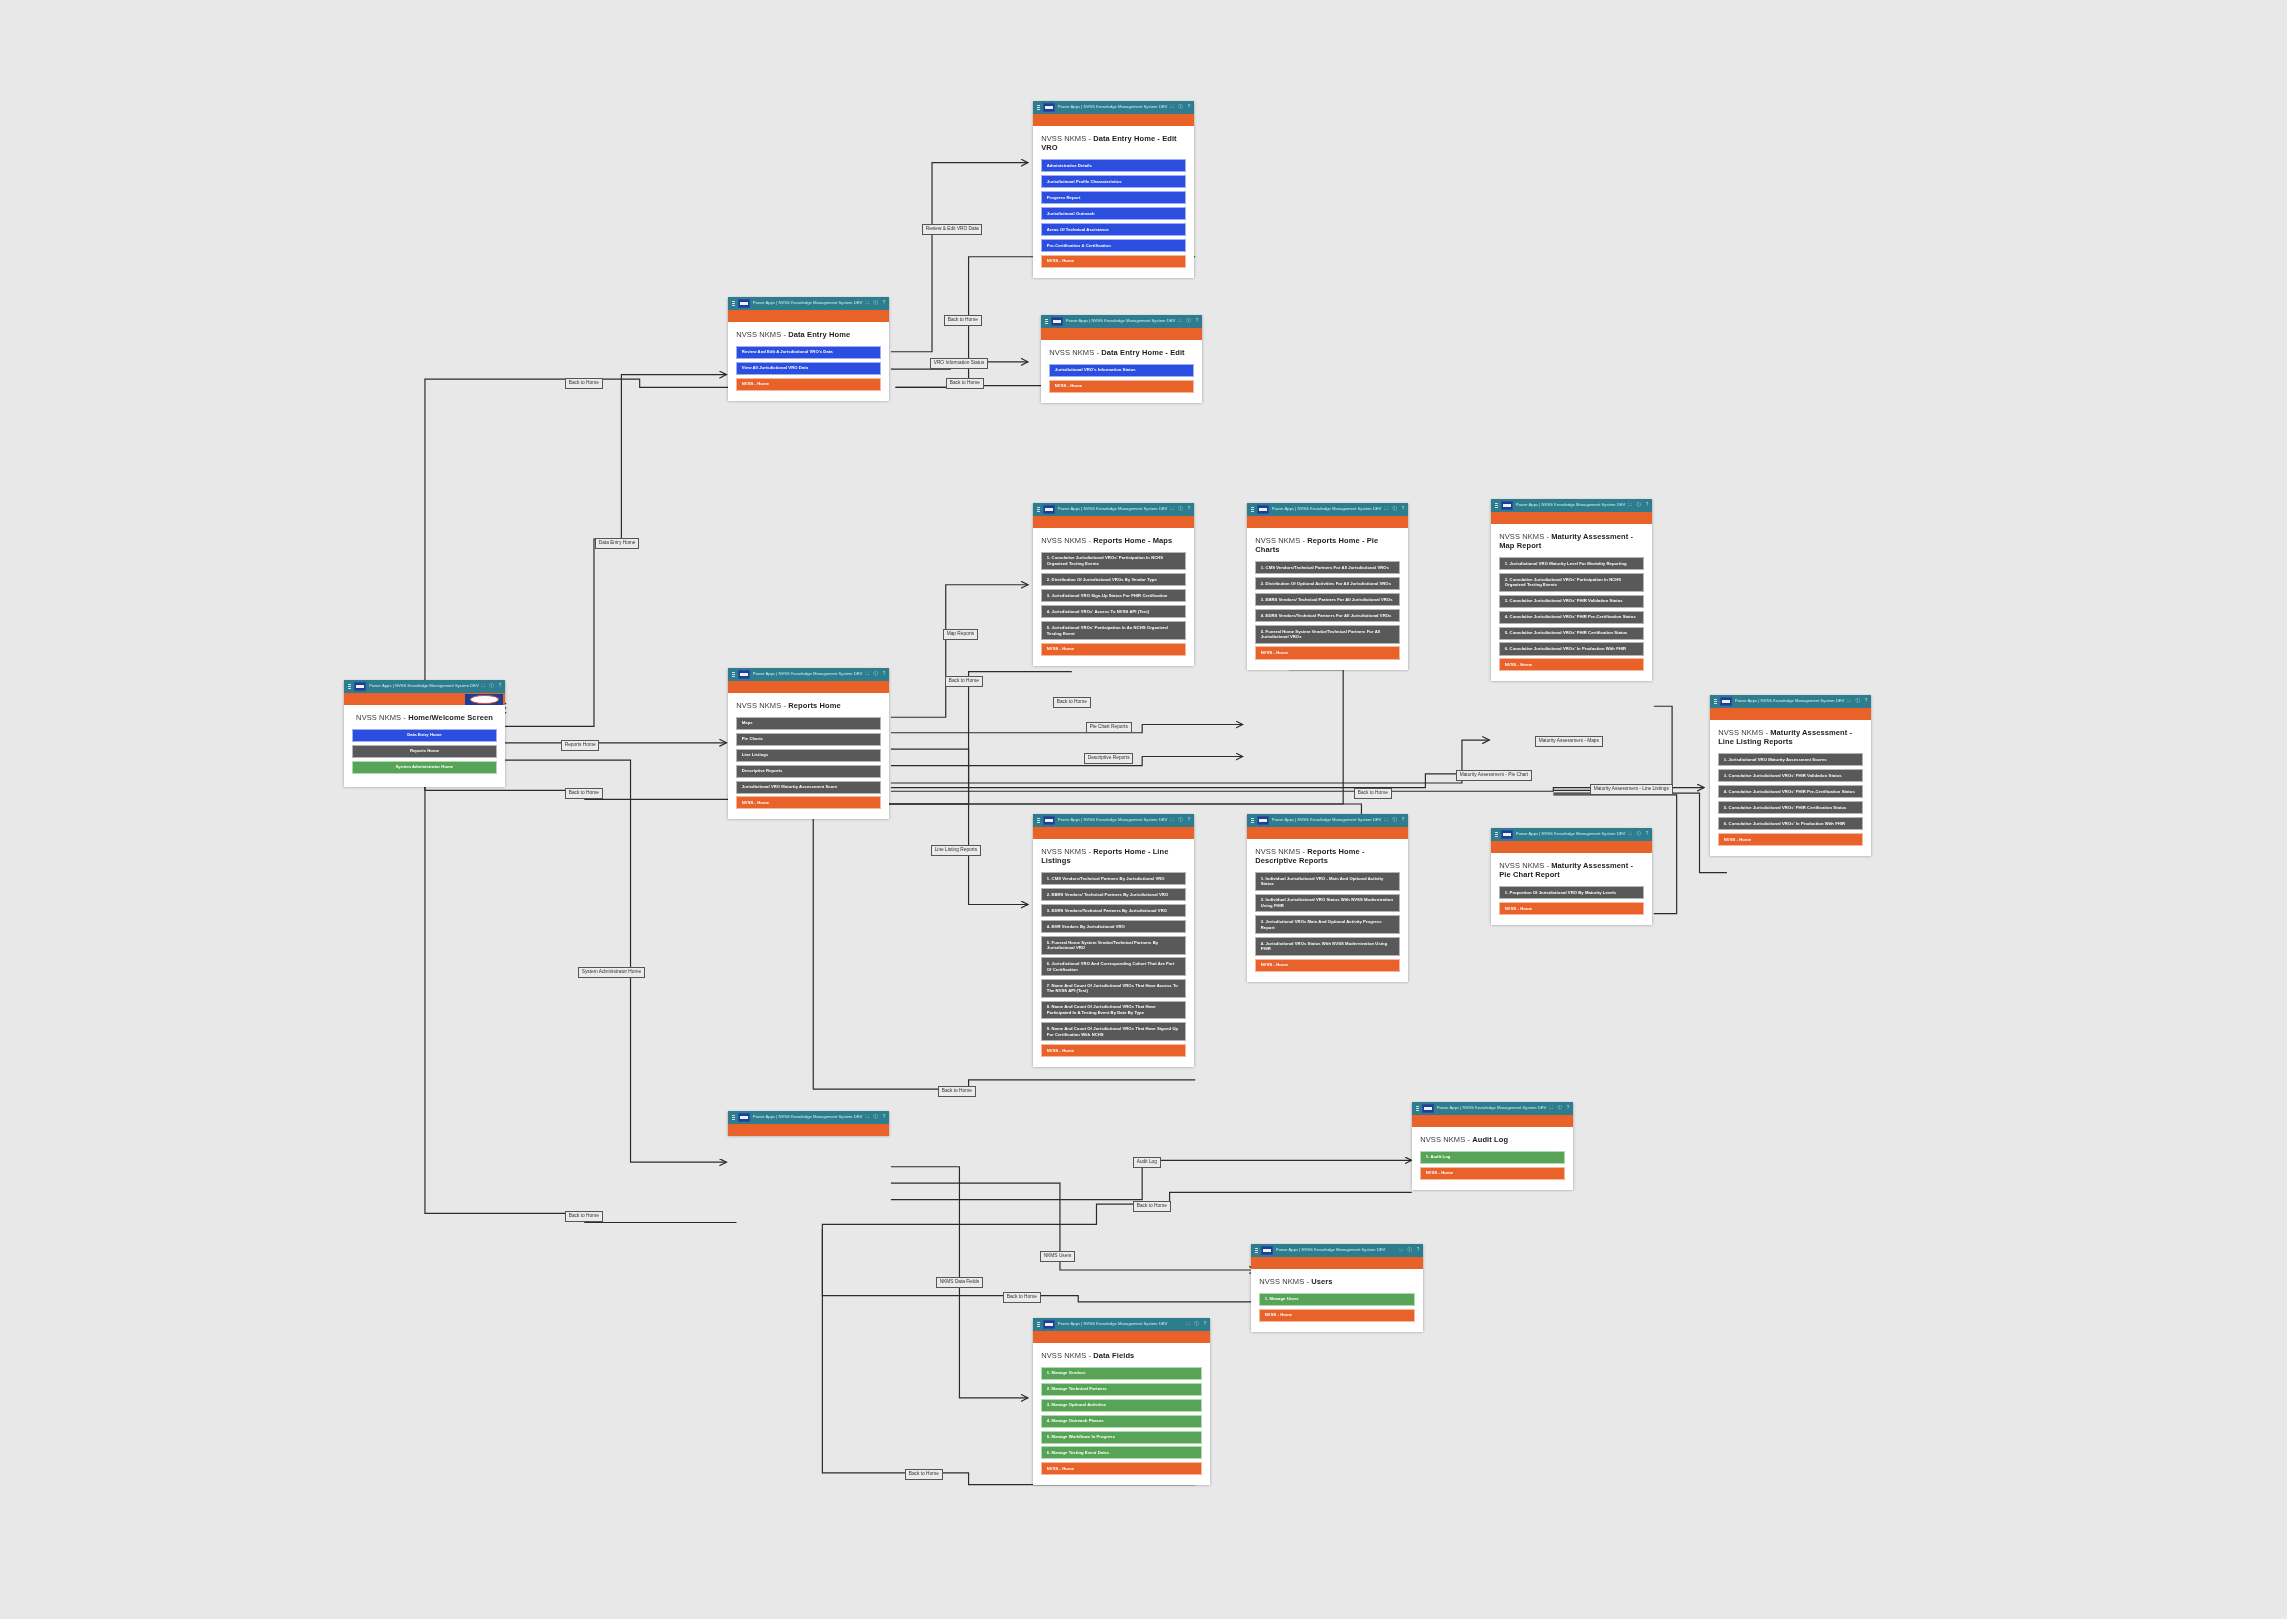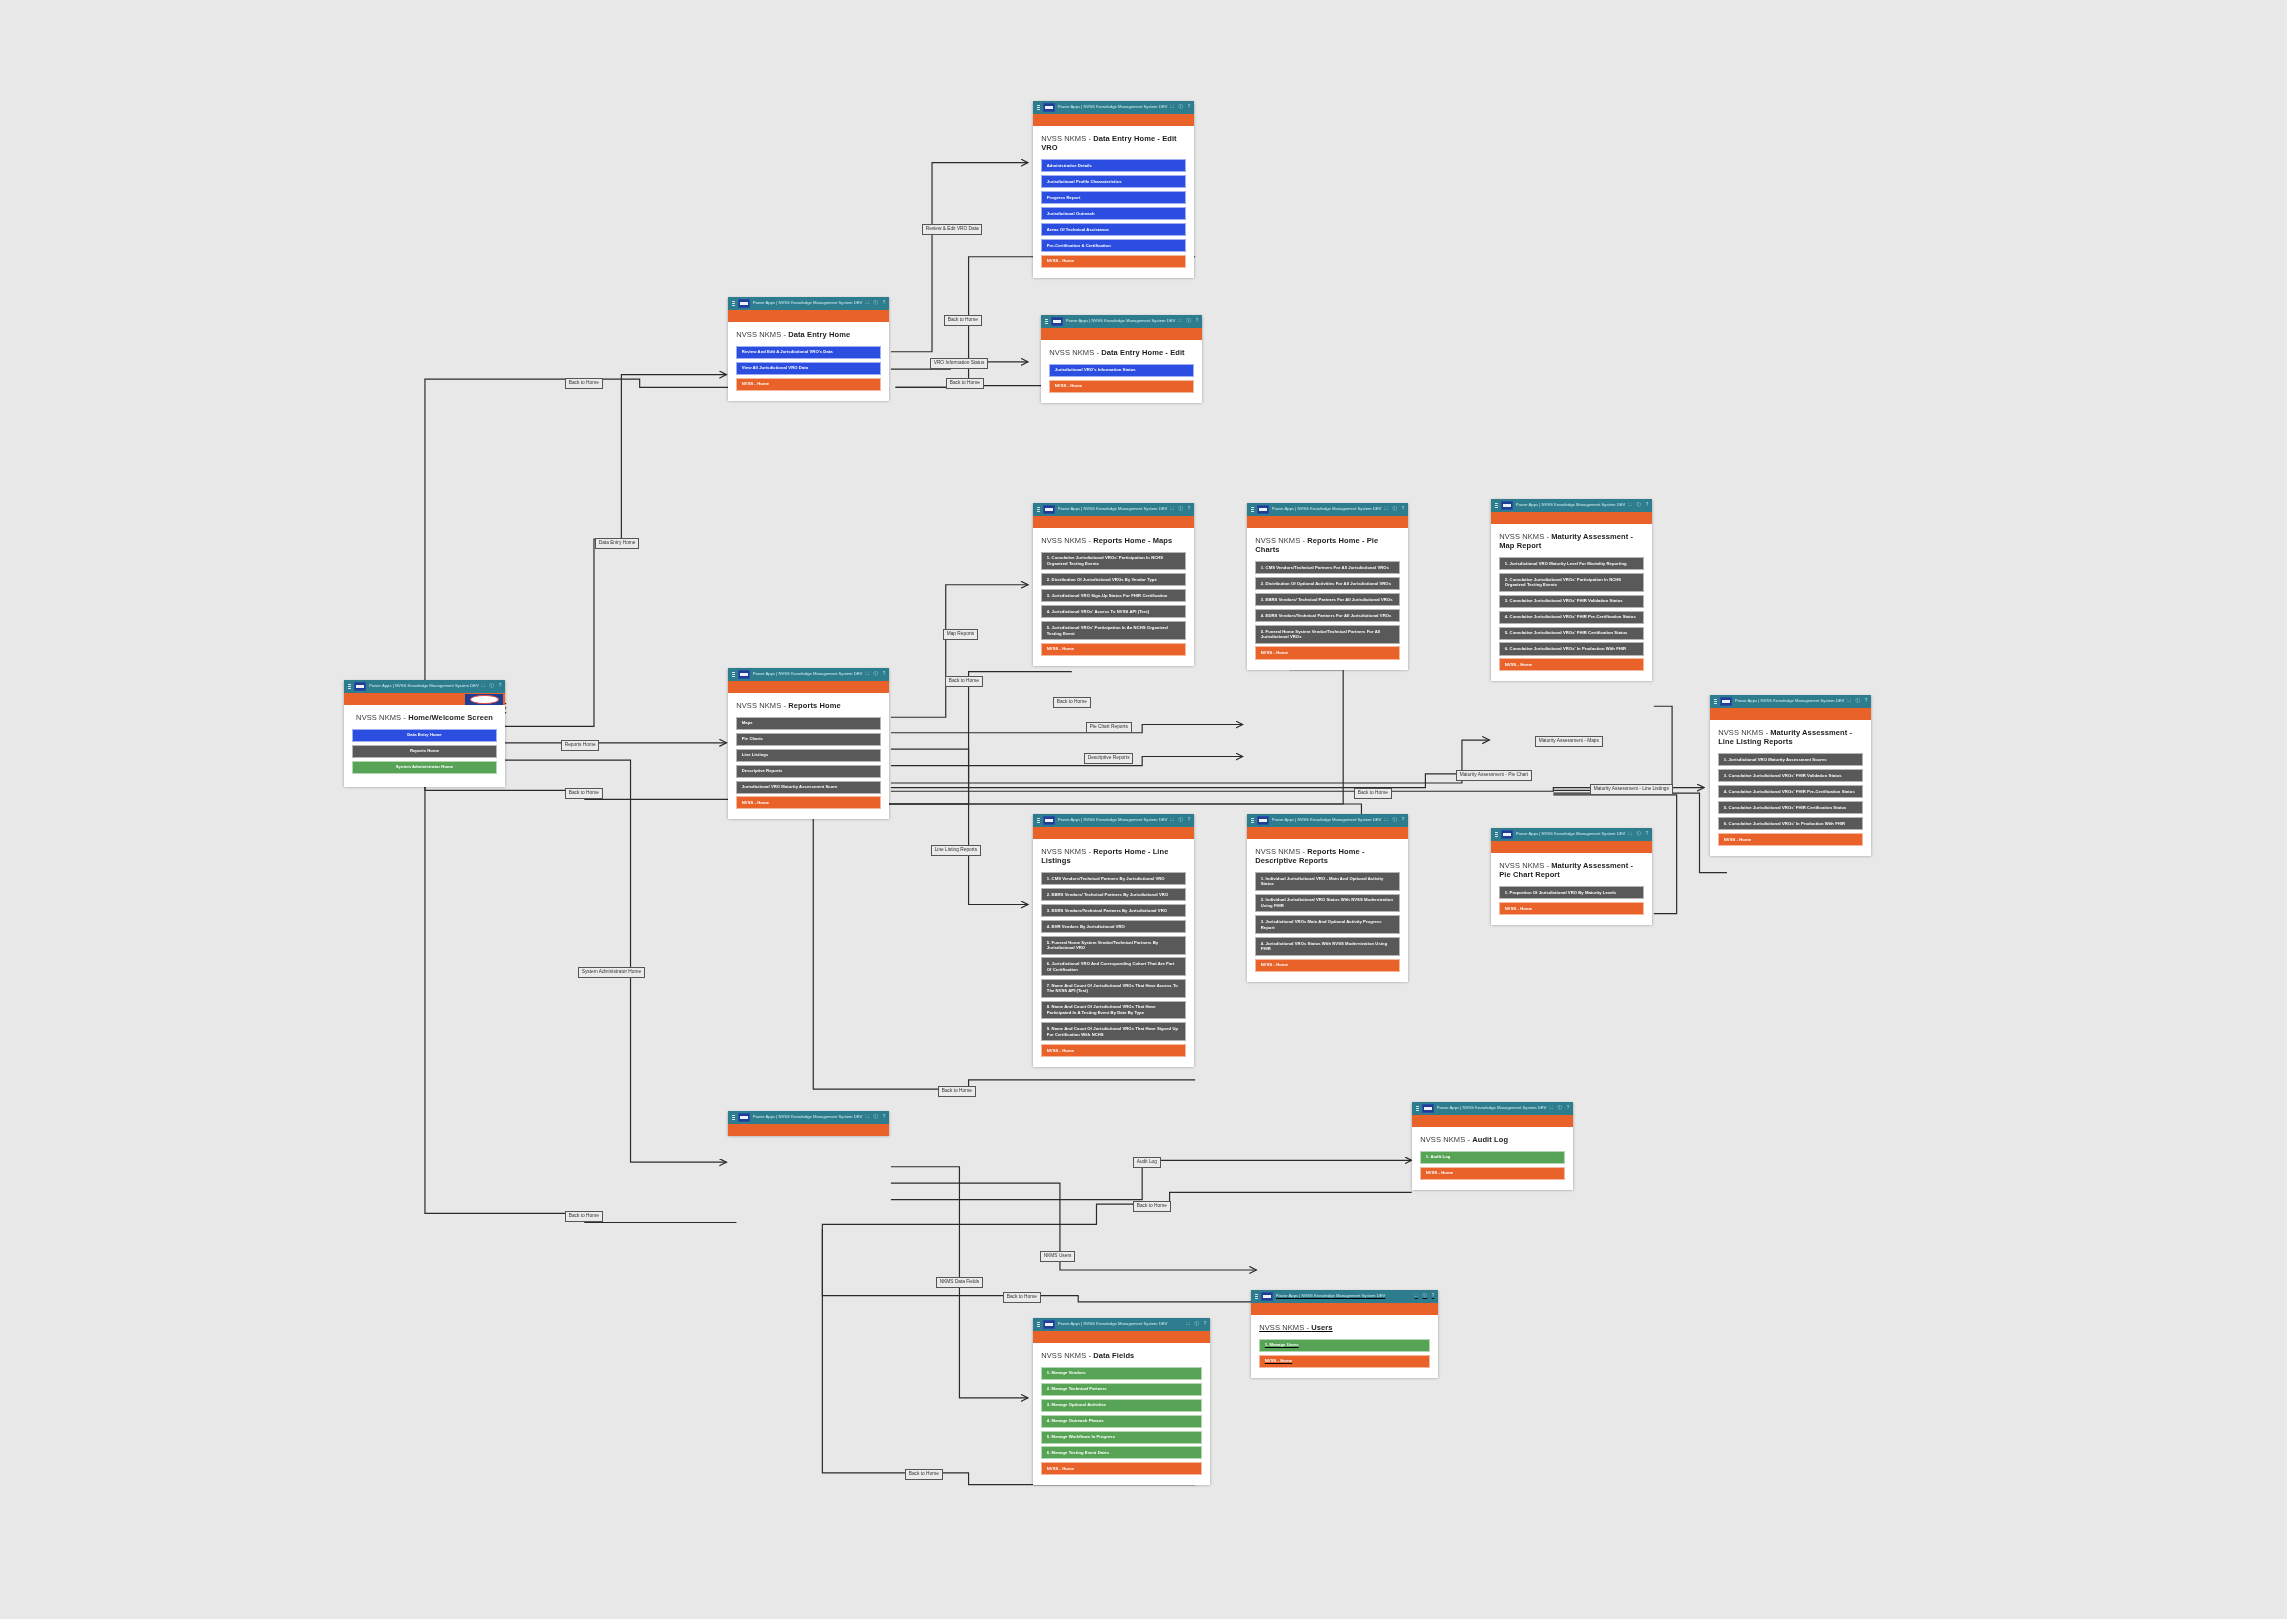--- a/index.html
+++ b/index.html
@@ -543,21 +543,21 @@
         </span>
     </div>
     <div class="orangebar"></div>
     <div class="body">
       <div class="scr-title"><span>NVSS NKMS - </span><b>Audit Log</b></div>
       <div class="btn green">1. Audit Log</div>
       <div class="btn orange">NVSS - Home</div>
     </div>
   </div>
 
-  <div class="screen" style="left:1251px; top:1290px; width:187px;text-decoration:underline;">
+  <div class="screen" style="left:1251px; top:1244px; width:172px;">
     <div class="titlebar">
       <span class="tb-burger">
           <i></i>
           <i></i>
           <i></i>
         </span>
       <span class="tb-logo"></span>
       <span class="tb-title">Power Apps  |  NVSS Knowledge Management System DEV</span>
       <span class="tb-icons">
           <span>⛶</span>

